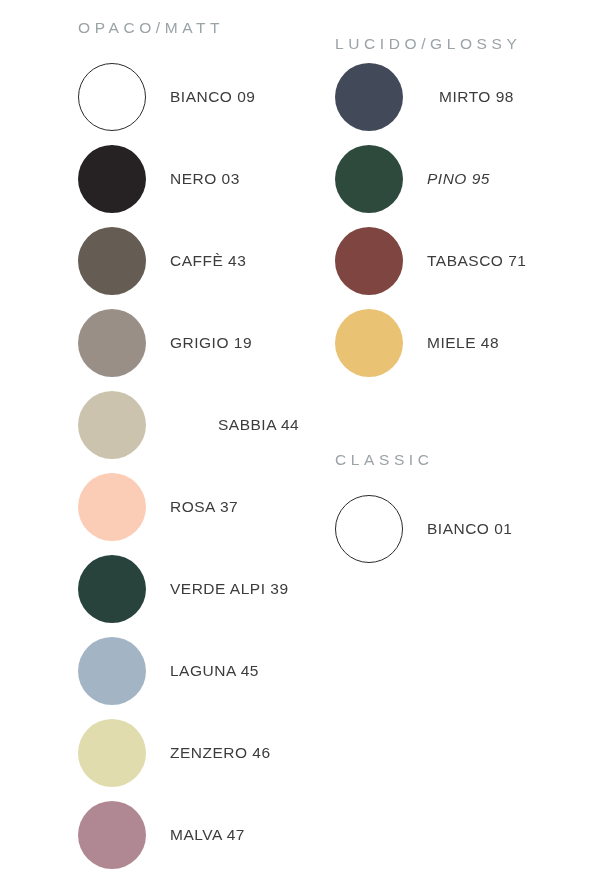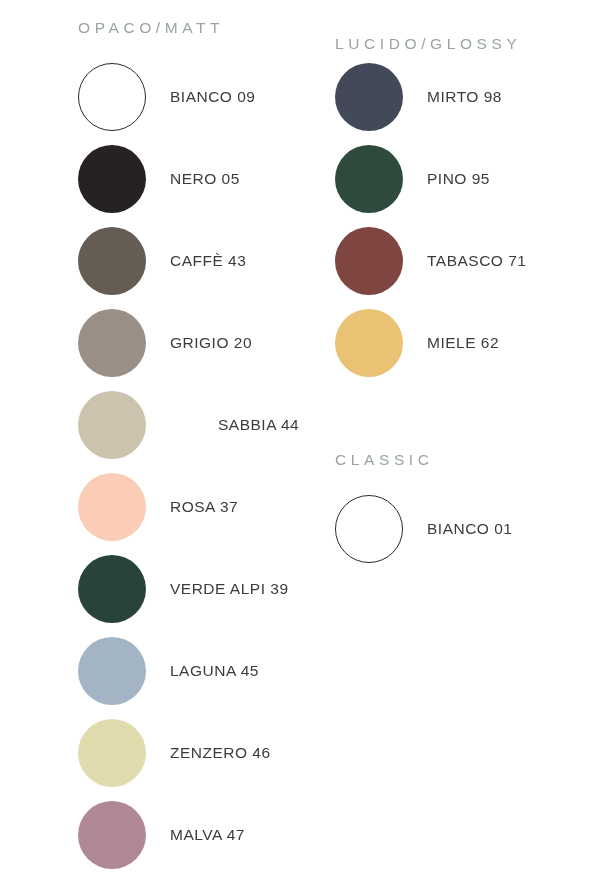--- a/index.html
+++ b/index.html
@@ -89,29 +89,29 @@
 
   <div class="column column-left">
     <div class="section-header header-matt">OPACO/MATT</div>
     <ul class="swatch-list" id="matt-list">
         <li class="swatch-row" style="top: 62px;">
           <span class="swatch-dot outlined"></span>
           <span class="swatch-label">BIANCO 09</span>
         </li>
         <li class="swatch-row" style="top: 144px;">
           <span class="swatch-dot" style="background: rgb(38, 33, 35);"></span>
-          <span class="swatch-label">NERO 05</span>
+          <span class="swatch-label">NERO 03</span>
         </li>
         <li class="swatch-row" style="top: 226px;">
           <span class="swatch-dot" style="background: rgb(101, 93, 84);"></span>
           <span class="swatch-label">CAFFÈ 43</span>
         </li>
         <li class="swatch-row" style="top: 308px;">
           <span class="swatch-dot" style="background: rgb(154, 143, 135);"></span>
-          <span class="swatch-label">GRIGIO 20</span>
+          <span class="swatch-label">GRIGIO 19</span>
         </li>
         <li class="swatch-row" style="top: 390px; gap: 48px;">
           <span class="swatch-dot" style="background: rgb(203, 195, 173);"></span>
           <span class="swatch-label">SABBIA 44</span>
         </li>
         <li class="swatch-row" style="top: 472px;">
           <span class="swatch-dot" style="background: rgb(251, 204, 182);"></span>
           <span class="swatch-label">ROSA 37</span>
         </li>
         <li class="swatch-row" style="top: 554px;">
@@ -129,35 +129,35 @@
         <li class="swatch-row" style="top: 800px;">
           <span class="swatch-dot" style="background: rgb(176, 136, 148);"></span>
           <span class="swatch-label">MALVA 47</span>
         </li>
       </ul>
   </div>
 
   <div class="column column-right">
     <div class="section-header header-glossy">LUCIDO/GLOSSY</div>
     <ul class="swatch-list" id="glossy-list">
-        <li class="swatch-row" style="top: 62px;">
+        <li class="swatch-row" style="top: 62px; gap: 12px;">
           <span class="swatch-dot" style="background: rgb(66, 74, 89);"></span>
           <span class="swatch-label">MIRTO  98</span>
         </li>
-        <li class="swatch-row" style="top: 144px;">
+        <li class="swatch-row" style="top: 144px; font-style: italic;">
           <span class="swatch-dot" style="background: rgb(46, 74, 60);"></span>
           <span class="swatch-label">PINO 95</span>
         </li>
         <li class="swatch-row" style="top: 226px;">
           <span class="swatch-dot" style="background: rgb(126, 69, 65);"></span>
           <span class="swatch-label">TABASCO 71</span>
         </li>
         <li class="swatch-row" style="top: 308px;">
           <span class="swatch-dot" style="background: rgb(233, 194, 115);"></span>
-          <span class="swatch-label">MIELE 62</span>
+          <span class="swatch-label">MIELE 48</span>
         </li>
       </ul>
 
     <div class="section-header header-classic">CLASSIC</div>
     <ul class="swatch-list" id="classic-list">
         <li class="swatch-row" style="top: 494px;">
           <span class="swatch-dot outlined"></span>
           <span class="swatch-label">BIANCO 01</span>
         </li>
       </ul>

